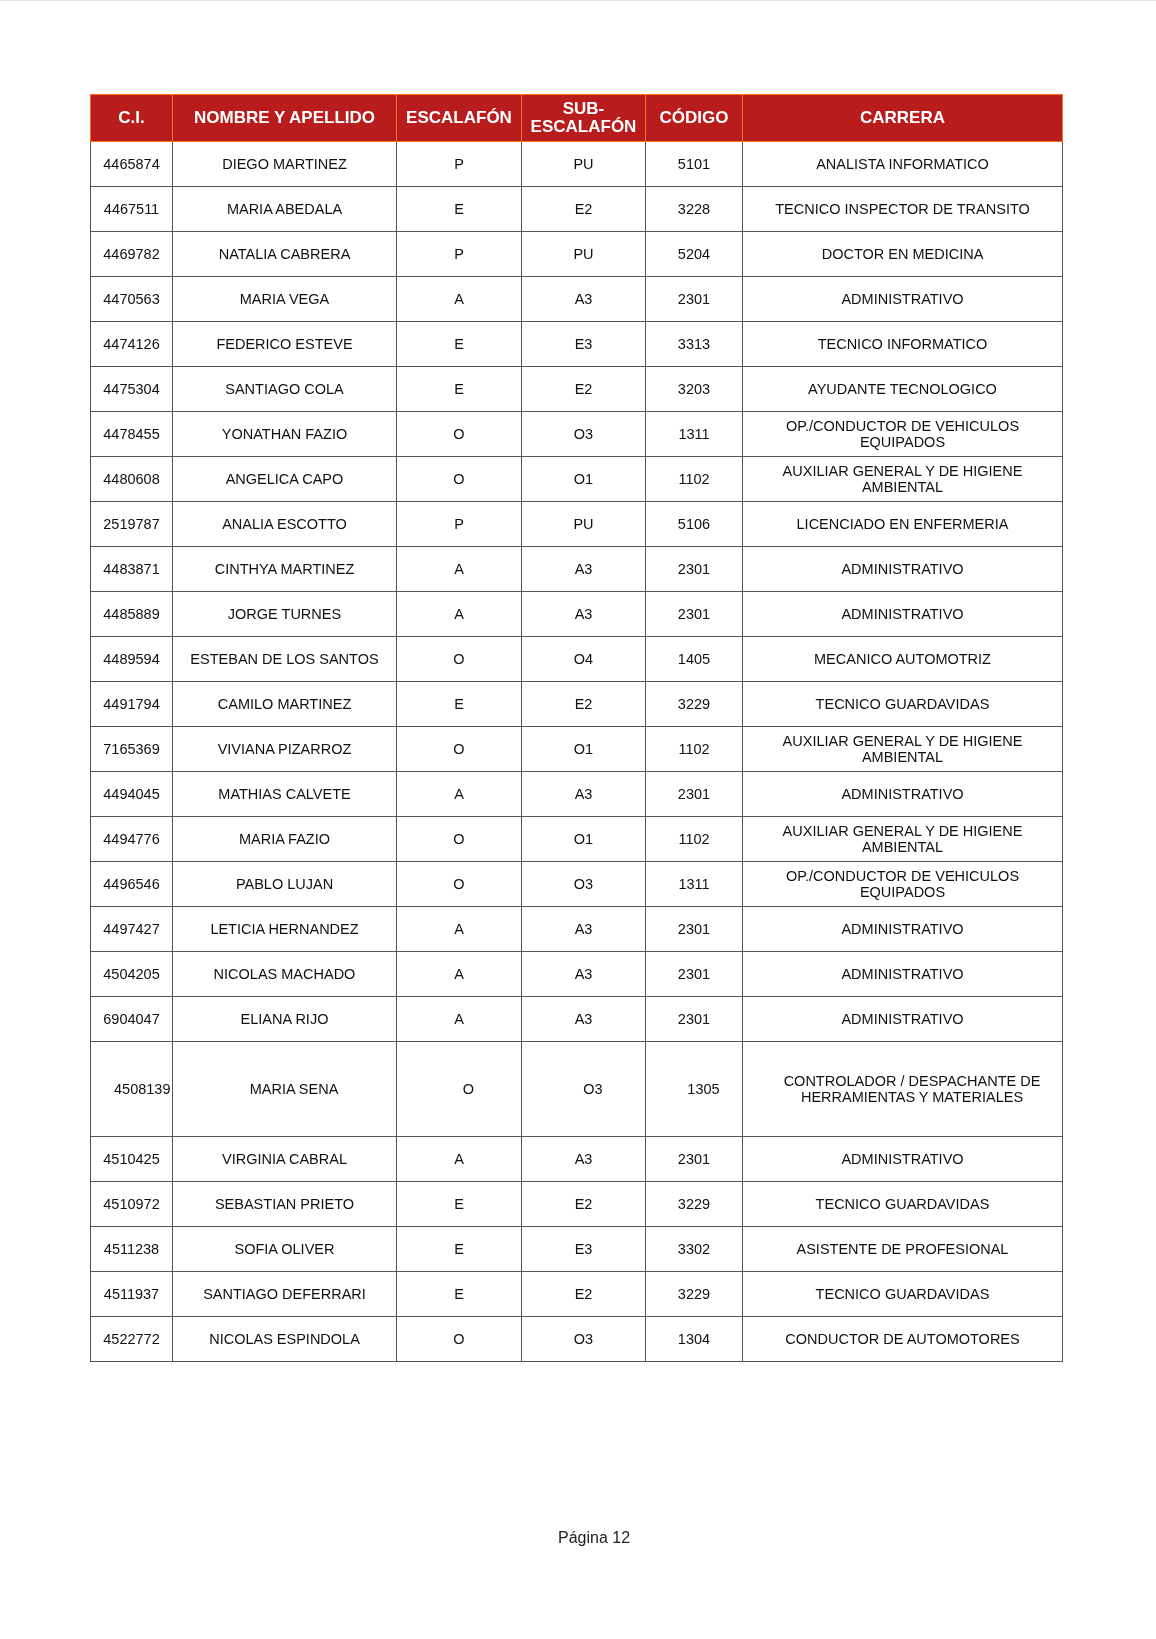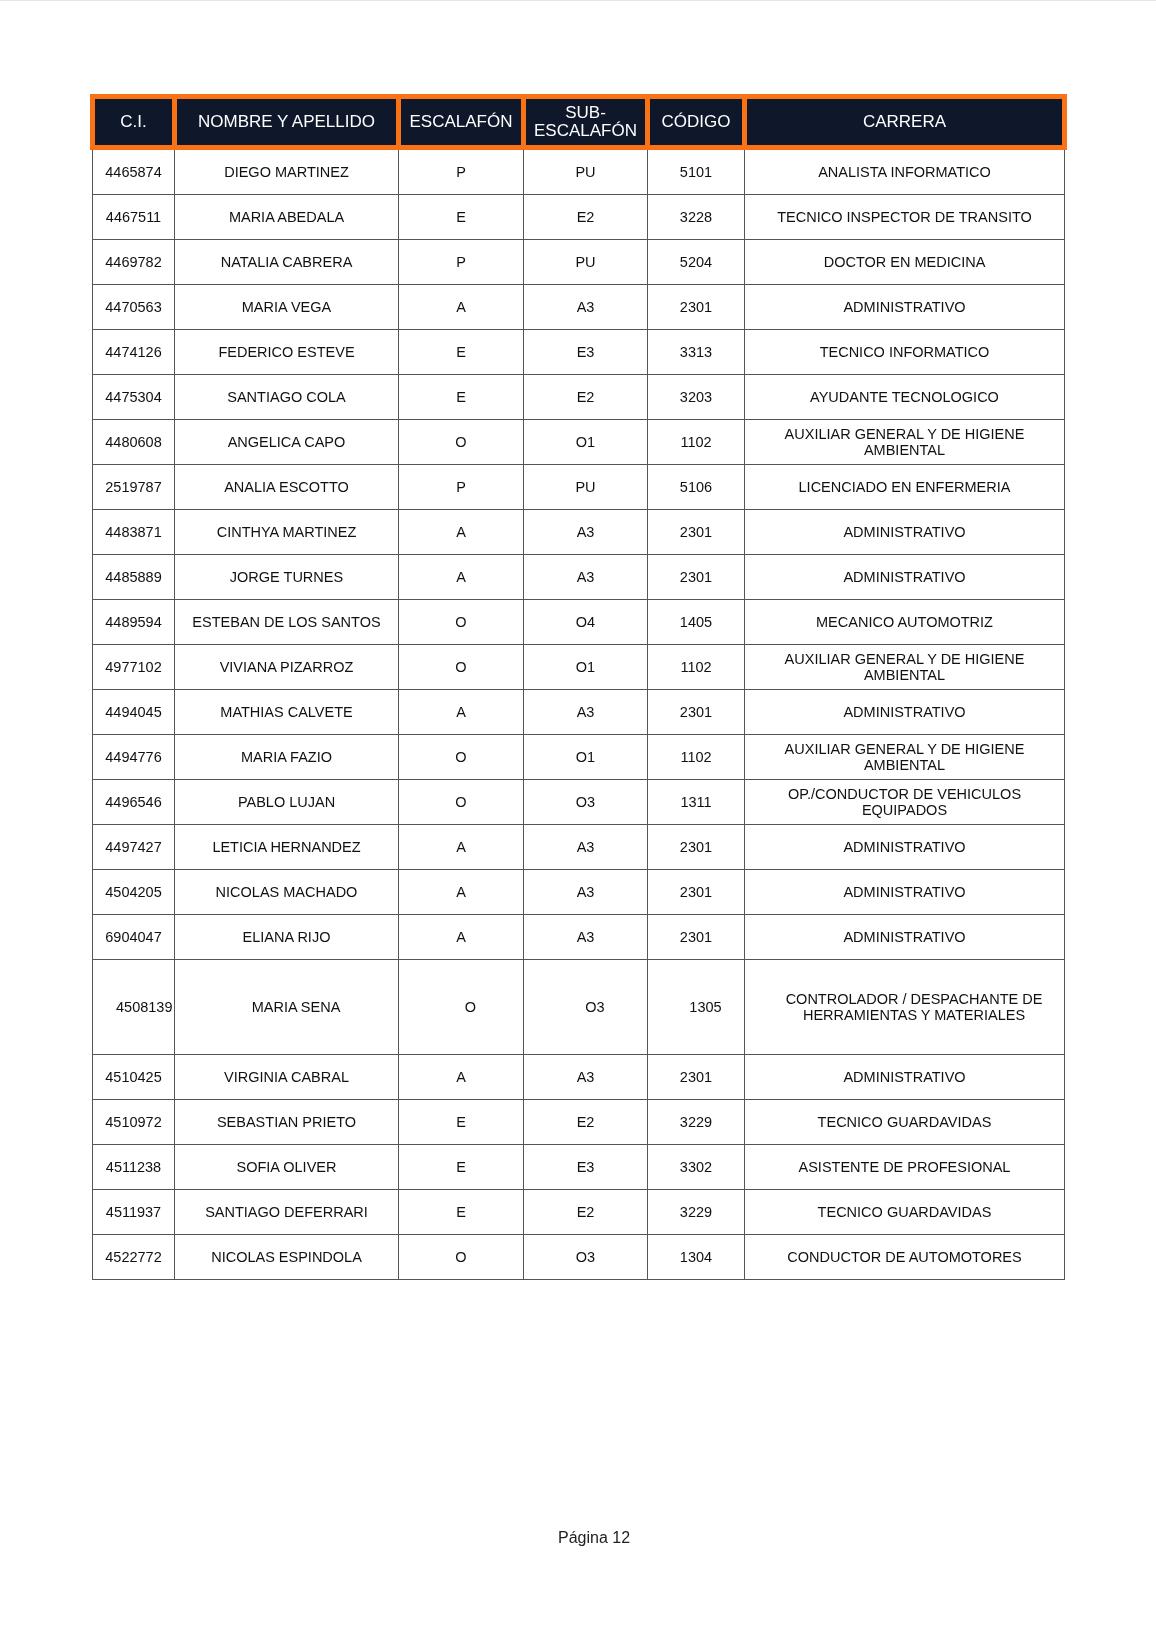--- a/index.html
+++ b/index.html
@@ -1,23 +1,23 @@
 <!DOCTYPE html>
 <html><head>
 <meta charset="utf-8">
 <style>
   html, body { margin: 0; padding: 0; background: #ffffff; }
   body { width: 1156px; height: 1639px; position: relative; overflow: hidden;
          font-family: "Liberation Sans", sans-serif; color: #111; }
   .page-top-line { position:absolute; left:0; top:0; width:1156px; height:1px; background:#e6e6e6; }
   table.roster { position: absolute; left: 90px; top: 94px; width: 972px;
                  border-collapse: collapse; table-layout: fixed; }
-  table.roster th { background: #0f172a; color: #fff; font-weight: normal; font-size: 17px;
+  table.roster th { background: #b91c1c; color: #fff; font-weight: bold; font-size: 17px;
                     height: 46px; padding: 0 2px; text-align: center; vertical-align: middle;
-                    line-height: 18px; border: 5px solid #f97316; }
+                    line-height: 18px; border: 1px solid #f97316; }
   table.roster td { border: 1.5px solid #555; font-size: 14.5px; text-align: center;
                     vertical-align: middle; height: 44px; padding: 0 4px; line-height: 16px; color:#111; }
   table.roster td.tall { height: 94px; padding-left: 23px; }
   .footer { position: absolute; left: 0; top: 1529px; width: 1188px; text-align: center;
             font-size: 16px; color: #222; }
 </style>
 </head>
 <body>
 
 <div class="page-top-line"></div>
@@ -84,20 +84,28 @@
       </tr>
       <tr>
         <td>4475304</td>
         <td>SANTIAGO COLA</td>
         <td>E</td>
         <td>E2</td>
         <td>3203</td>
         <td>AYUDANTE TECNOLOGICO</td>
       </tr>
       <tr>
+        <td>4478455</td>
+        <td>YONATHAN FAZIO</td>
+        <td>O</td>
+        <td>O3</td>
+        <td>1311</td>
+        <td>OP./CONDUCTOR DE VEHICULOS EQUIPADOS</td>
+      </tr>
+      <tr>
         <td>4480608</td>
         <td>ANGELICA CAPO</td>
         <td>O</td>
         <td>O1</td>
         <td>1102</td>
         <td>AUXILIAR GENERAL Y DE HIGIENE AMBIENTAL</td>
       </tr>
       <tr>
         <td>2519787</td>
         <td>ANALIA ESCOTTO</td>
@@ -124,21 +132,29 @@
       </tr>
       <tr>
         <td>4489594</td>
         <td>ESTEBAN DE LOS SANTOS</td>
         <td>O</td>
         <td>O4</td>
         <td>1405</td>
         <td>MECANICO AUTOMOTRIZ</td>
       </tr>
       <tr>
-        <td>4977102</td>
+        <td>4491794</td>
+        <td>CAMILO MARTINEZ</td>
+        <td>E</td>
+        <td>E2</td>
+        <td>3229</td>
+        <td>TECNICO GUARDAVIDAS</td>
+      </tr>
+      <tr>
+        <td>7165369</td>
         <td>VIVIANA PIZARROZ</td>
         <td>O</td>
         <td>O1</td>
         <td>1102</td>
         <td>AUXILIAR GENERAL Y DE HIGIENE AMBIENTAL</td>
       </tr>
       <tr>
         <td>4494045</td>
         <td>MATHIAS CALVETE</td>
         <td>A</td>

